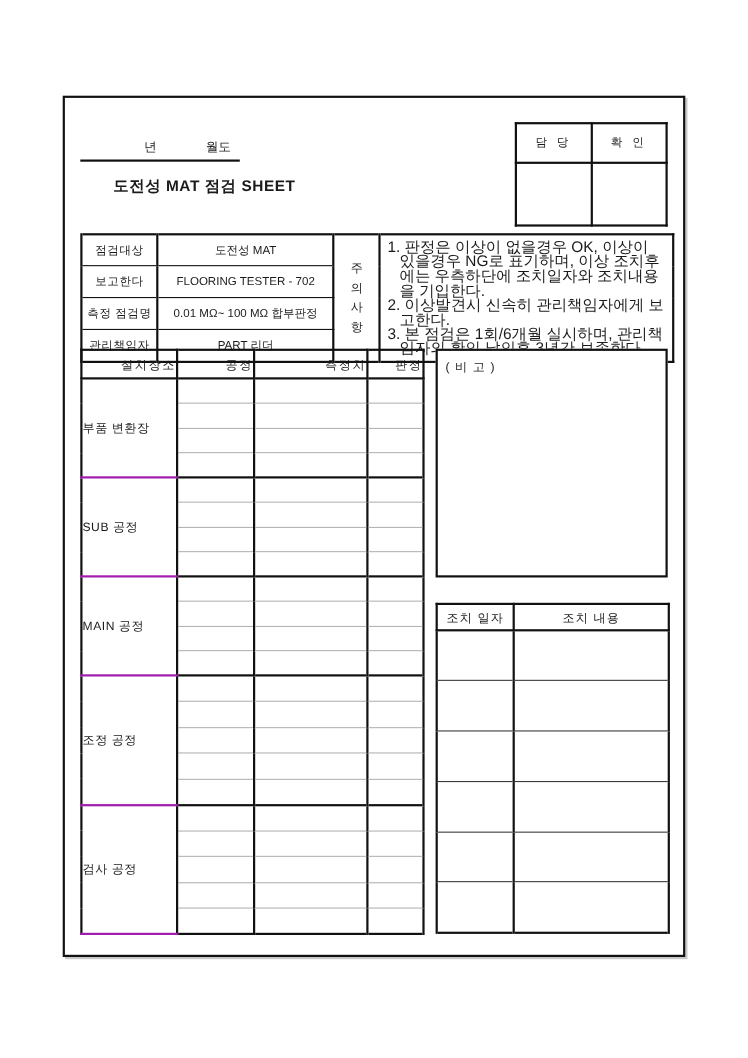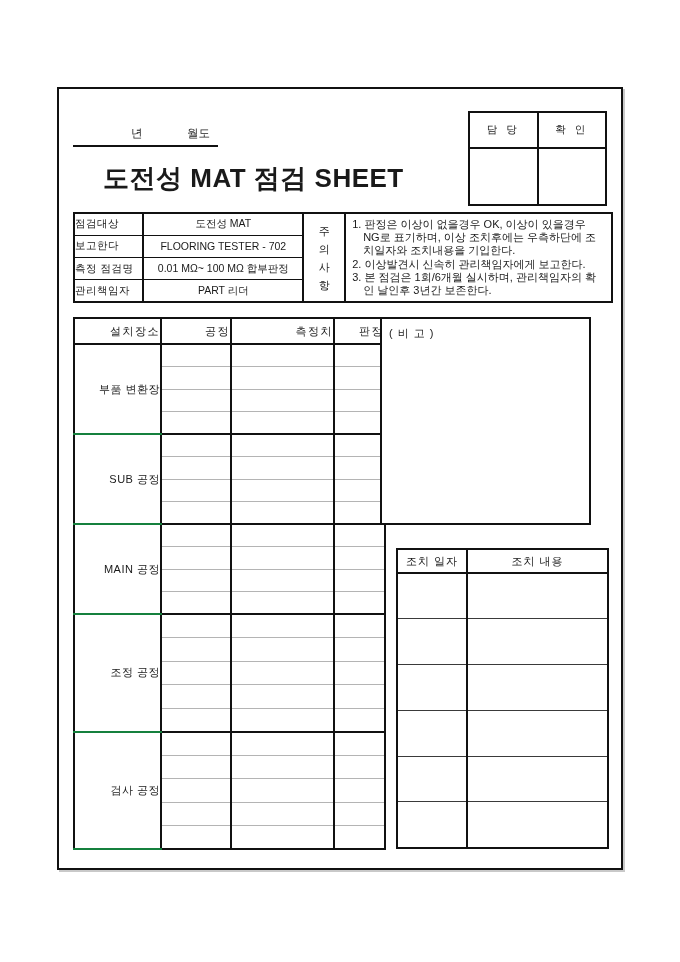--- a/index.html
+++ b/index.html
@@ -22,76 +22,76 @@
 
   
   .date-area { position: absolute; left: 73px; top: 124px; width: 145px; height: 22px; }
   .date-area .yr  { position: absolute; left: 58px;  top: 2px; font-size: 11.5px; }
   .date-area .mo  { position: absolute; left: 114px; top: 2px; font-size: 11.5px; }
   .date-underline { position: absolute; left: 0; top: 21px; width: 145px; border-top: 2px solid #111; }
 
   
   .form-title {
     position: absolute; left: 103px; top: 161px;
-    font-size: 26px; font-weight: 700; letter-spacing: 0.5px; white-space: nowrap;
+    font-size: 14px; font-weight: 700; letter-spacing: 0.5px; white-space: nowrap;
   }
 
   
   .signoff {
     position: absolute; left: 468px; top: 111px; width: 139px;
     border-collapse: collapse; table-layout: fixed;
   }
   .signoff th, .signoff td { border: 2px solid #111; }
   .signoff th { height: 36px; font-size: 10.5px; font-weight: 400; letter-spacing: 3px; text-align: center; }
   .signoff td { height: 57px; background: #fff; }
 
   
   .info-table {
     position: absolute; left: 73px; top: 212px; width: 540px;
     border-collapse: collapse; table-layout: fixed;
   }
   .info-table td { border: 1px solid #111; height: 22.25px; }
   .info-table { border: 2px solid #111; }
   .info-table td.i-label, .info-table td.i-value { border-left: 2px solid #111; border-right: 2px solid #111; }
-  .info-table td.i-label { width: 63px; font-size: 10.5px; letter-spacing: 0.5px; }
+  .info-table td.i-label { width: 63px; text-align: center; font-size: 10.5px; letter-spacing: 0.5px; }
   .info-table td.i-value { width: 146px; text-align: center; font-size: 10.5px; }
   .info-table td.v-cell  { width: 38px; border-left: 2px solid #111; border-right: 2px solid #111; vertical-align: middle; }
   .info-table td.v-cell .v-text {
     width: 12px; margin: 0 auto; word-break: break-all;
     font-size: 11px; line-height: 18px; text-align: center;
   }
   .info-table td.notes-cell { width: 243px; vertical-align: middle; padding: 4px 7px 4px 6px; }
-  .notes-cell .note-item { font-size: 11px; line-height: 13.2px; padding-left: 11px; text-indent: -11px; }
+  .notes-cell .note-item { font-size: 14px; line-height: 13.2px; padding-left: 11px; text-indent: -11px; }
 
   
   .main-table {
     position: absolute; left: 73px; top: 317px; width: 311px;
     border-collapse: collapse; table-layout: fixed;
   }
   .main-table { border: 2px solid #111; }
   .main-table th {
     border: 2px solid #111; height: 26px;
     font-size: 11px; font-weight: 400; letter-spacing: 1.5px; text-align: right;
   }
   .main-table td {
     border-left: 2px solid #111; border-right: 2px solid #111;
     border-top: 1px solid #b4b4b4; border-bottom: 1px solid #b4b4b4;
   }
   .main-table tr.grp-first td { border-top: 2px solid #111; }
   .main-table td.loc-cell {
-    text-align: right; vertical-align: middle;
+    text-align: left; vertical-align: middle;
     font-size: 11px; letter-spacing: 0.5px;
-    border-top: 2px solid #111; border-bottom: 2px solid #15803d;
+    border-top: 2px solid #111; border-bottom: 2px solid #a21caf;
   }
   .main-table tr.sub { height: 22.5px; }
   .main-table tr.sub.tall { height: 23.5px; }
 
   
   .remark-box {
-    position: absolute; left: 380px; top: 317px; width: 211px; height: 208px;
+    position: absolute; left: 396px; top: 317px; width: 211px; height: 208px;
     border: 2px solid #111; background: #fff;
   }
   .remark-box .remark-label { position: absolute; left: 7px; top: 7px; font-size: 11px; letter-spacing: 1px; }
 
   
   .action-table {
     position: absolute; left: 396px; top: 548px; width: 211px;
     border-collapse: collapse; table-layout: fixed;
   }
   .action-table { border: 2px solid #111; }

